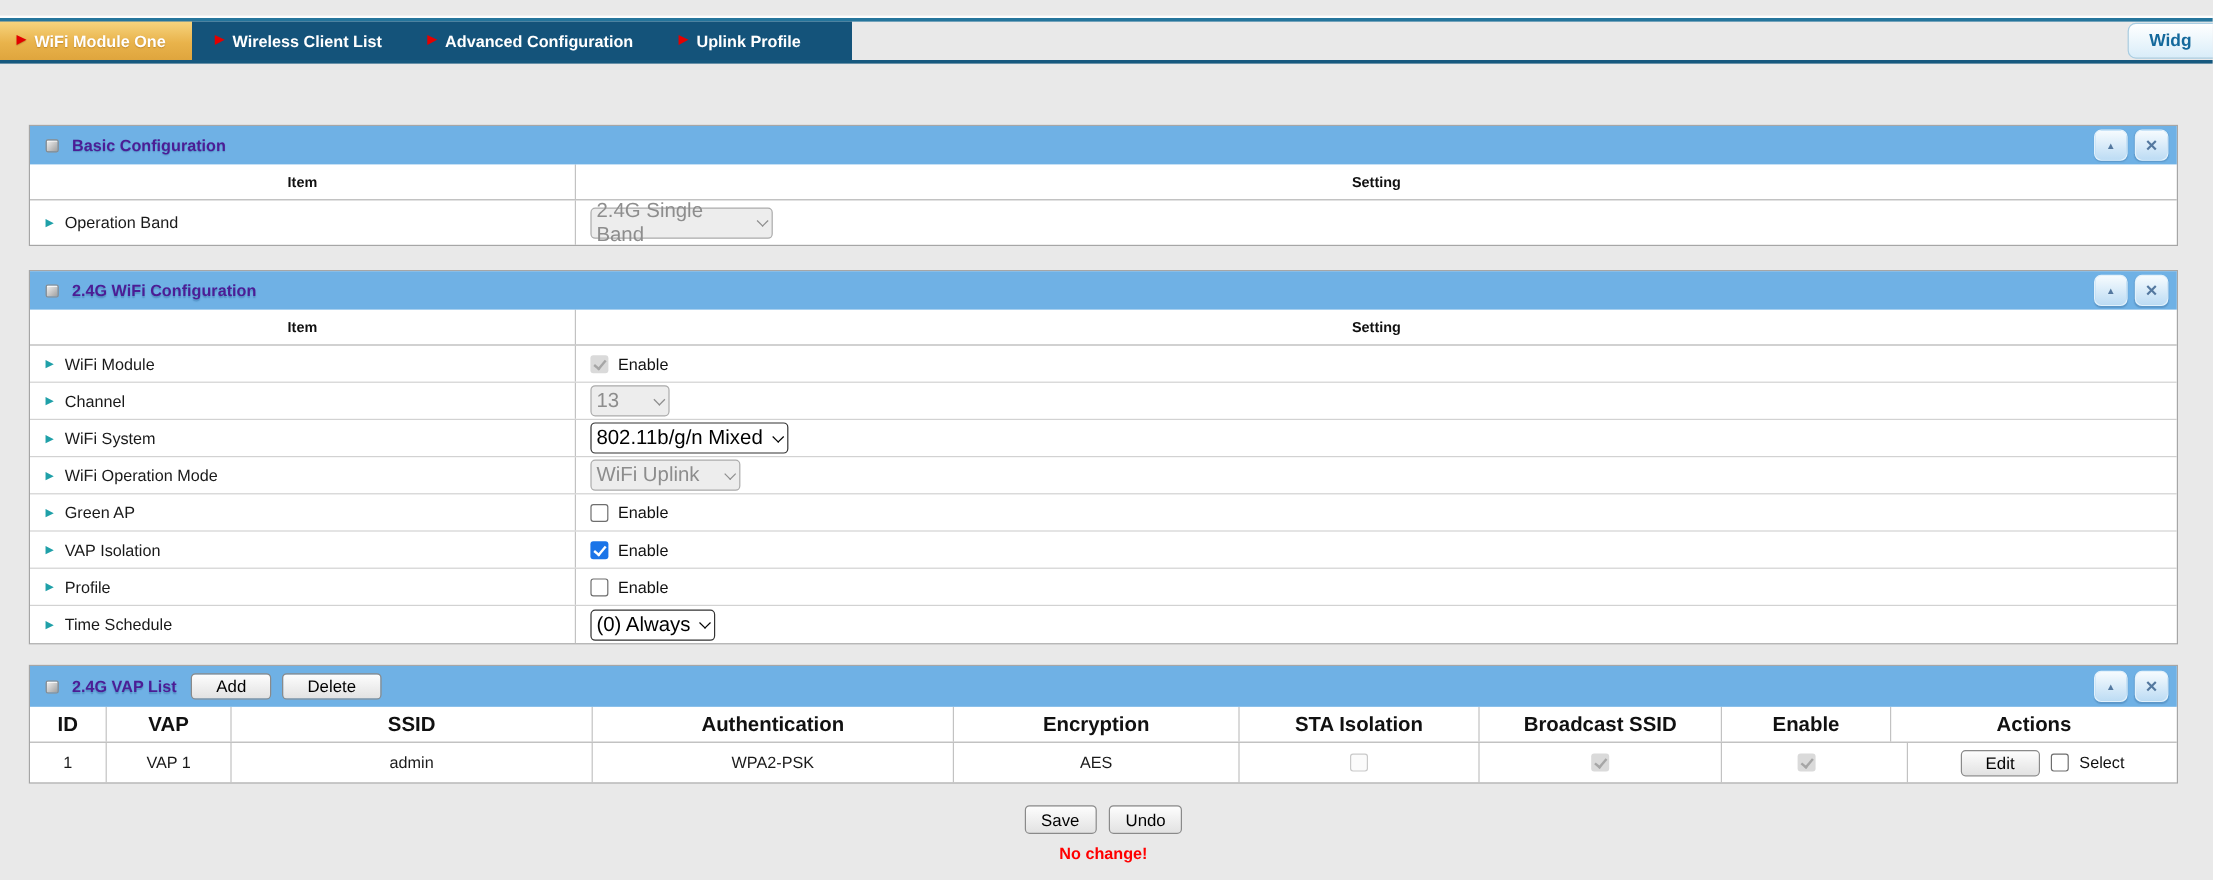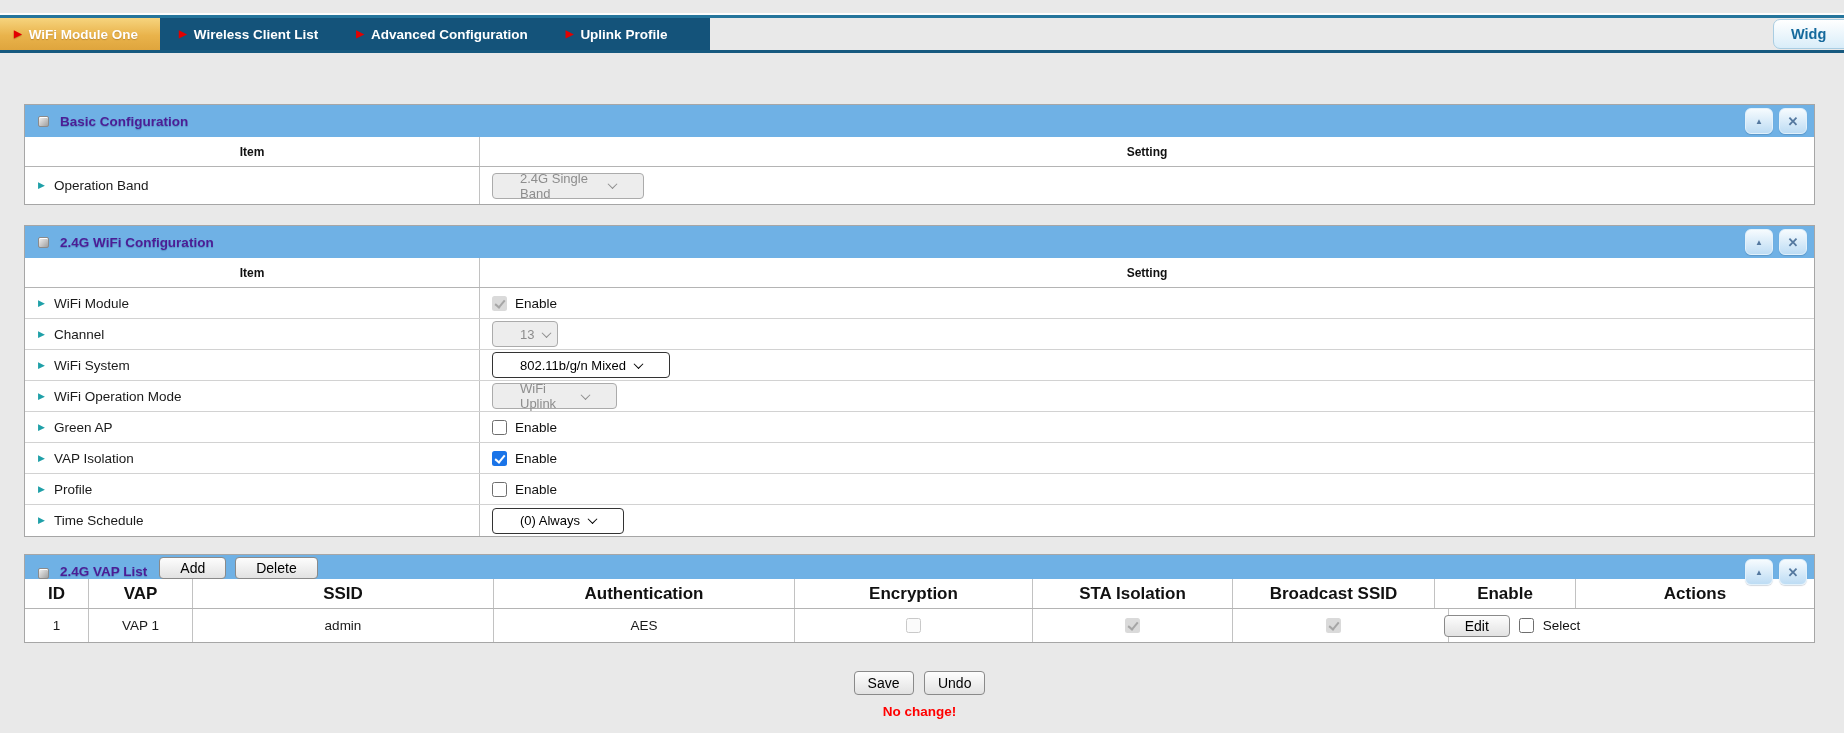--- a/index.html
+++ b/index.html
@@ -38,21 +38,21 @@
   .kv-head > div { display:flex; align-items:center; justify-content:center; font-size:12px; font-weight:bold; color:#111; }
   .kv-head > div + div { border-left:1px solid #c2c2c2; }
   .kv-row { display:grid; grid-template-columns:454px 1fr; border-bottom:1px solid #d2d2d2; }
   .kv-row:last-child { border-bottom:none; }
   .kv-item { display:flex; align-items:center; padding-left:13px; font-size:13.5px; color:#1a1a1a; }
   .kv-set  { border-left:1px solid #c2c2c2; display:flex; align-items:center; padding-left:12px; }
   .bullet { color:#1fa0a8; font-size:9px; margin-right:9px; line-height:1; }
   .h38 { height:37px; } .h31 { height:31px; }
 
   
-  .sel { display:inline-flex; align-items:center; height:26px; padding:0 27px; border-radius:4px; font-size:13px; }
+  .sel { display:inline-flex; align-items:center; height:26px; padding:0 4px; border-radius:4px; font-size:17px; }
   .sel.off { background:#ededed; border:1px solid #ababab; color:#8d8d8d; justify-content:space-between; }
   .sel.on  { background:#fff; border:1.6px solid #333; color:#000; }
   .chev { width:7px; height:7px; border:solid currentColor; border-width:0 0 1.8px 1.8px;
           transform:rotate(-45deg) translate(1px,-1px); margin-left:9px; flex:none; }
   .cb { width:15px; height:15px; border-radius:2.5px; display:inline-block; position:relative; flex:none; }
   .cb.unchecked { background:#fff; border:1.6px solid #6e6e6e; }
   .cb.unchecked.disabled { border-color:#c9c9c9; background:#fbfbfb; }
   .cb.checked { background:#1a74e8; }
   .cb.checked::after { content:""; position:absolute; left:5px; top:2px; width:4px; height:8px;
                        border:solid #fff; border-width:0 2px 2px 0; transform:rotate(40deg); }
@@ -243,21 +243,21 @@
       <div class="kv-set">
         <span class="sel on">
           <span>(0) Always</span>
           <span class="chev"></span>
         </span>
       </div>
     </div>
   </div>
 
   <div class="panel" style="top:554px;">
-    <div class="sec-h" style="height:24px;align-items:flex-end;">
+    <div class="sec-h" style="height:34px;">
       <span class="sqicon"></span>
       <span class="sec-title">2.4G VAP List</span>
       <div class="hdr-btns">
         <button class="btn">Add</button>
         <button class="btn">Delete</button>
       </div>
       <div class="hbtns" style="top:4px;">
         <div class="hbtn">
             <span class="up">▲</span>
           </div>
@@ -274,20 +274,21 @@
       <div>Encryption</div>
       <div>STA Isolation</div>
       <div>Broadcast SSID</div>
       <div>Enable</div>
       <div>Actions</div>
     </div>
     <div class="vap-grid vap-row">
       <div>1</div>
       <div>VAP 1</div>
       <div>admin</div>
+      <div>WPA2-PSK</div>
       <div>AES</div>
       <div>
           <span class="cb unchecked disabled"></span>
         </div>
       <div>
           <span class="cb checked disabled"></span>
         </div>
       <div>
           <span class="cb checked disabled"></span>
         </div>

